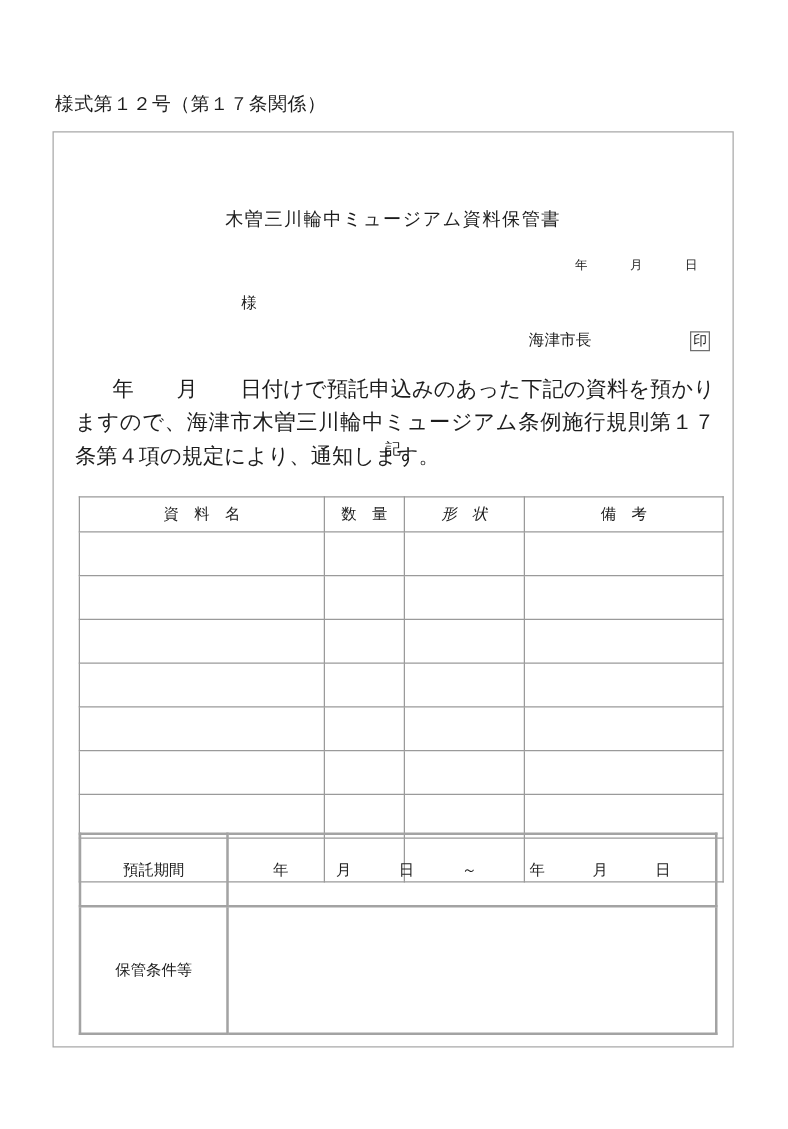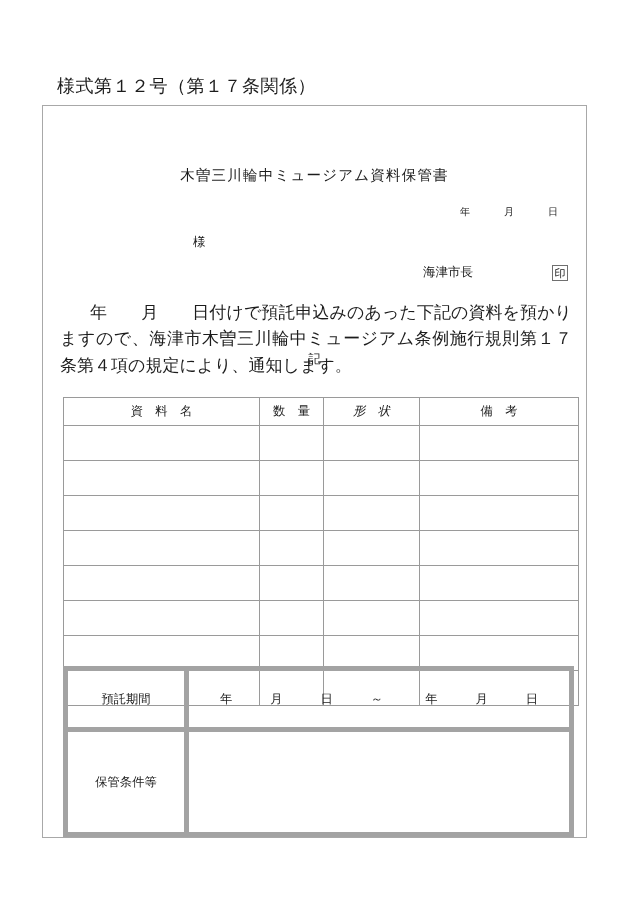--- a/index.html
+++ b/index.html
@@ -12,23 +12,23 @@
     height: 903px;
     position: relative;
     font-family: "DejaVu Serif", "Liberation Serif", serif;
     color: #1c1c1c;
     overflow: hidden;
   }
 
   
   .form-number {
     position: absolute;
-    left: 57px;
+    left: 44px;
     top: 74px;
-    font-size: 18px;
+    font-size: 15px;
     letter-spacing: 0.5px;
     white-space: nowrap;
     font-family: Liberation Mono, monospace;
   }
 
   
   .page-frame {
     position: absolute;
     left: 42px;
     top: 105px;
@@ -148,21 +148,21 @@
   
   .bottom-table {
     position: absolute;
     left: 20px;
     top: 560px;
     width: 511px;
     border-collapse: collapse;
     table-layout: fixed;
   }
   .bottom-table td {
-    border: 5px solid #a3a3a3;
+    border: 2px solid #a3a3a3;
     font-size: 12.3px;
     text-align: center;
     vertical-align: middle;
     padding: 0;
   }
   .bt-label { width: 116px; }
   .row-period td { height: 56px; }
   .row-cond   td { height: 100px; }
   .period-value .g  { display: inline-block; width: 38px; }
   .period-value .gap{ display: inline-block; width: 42px; }

